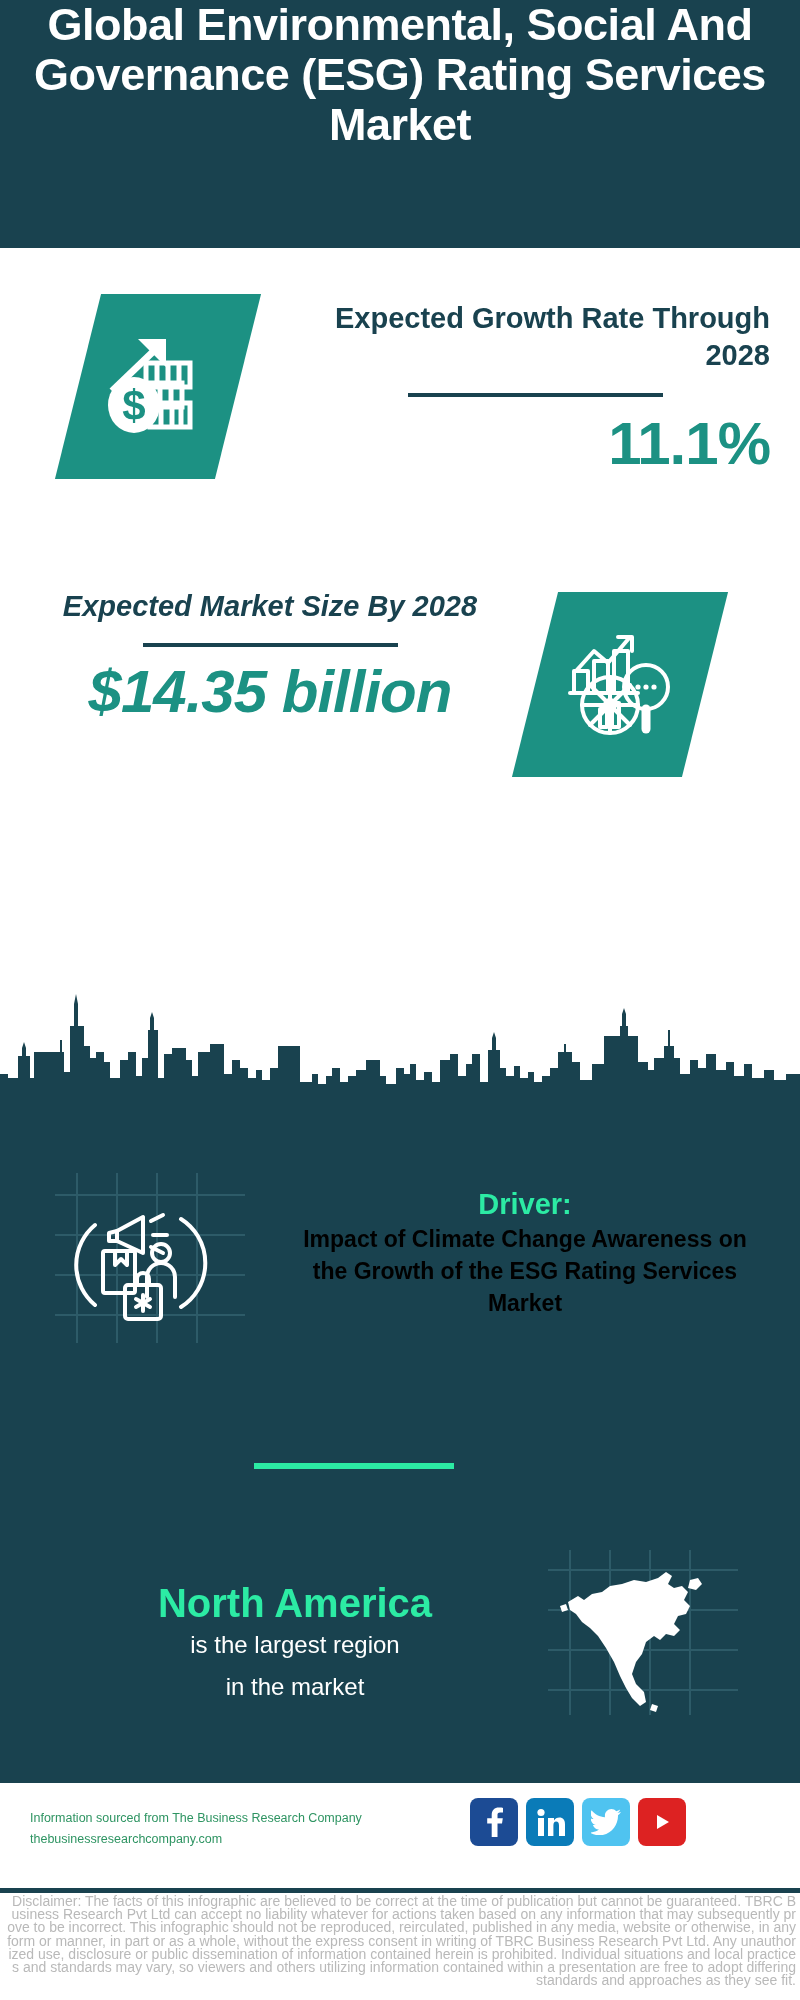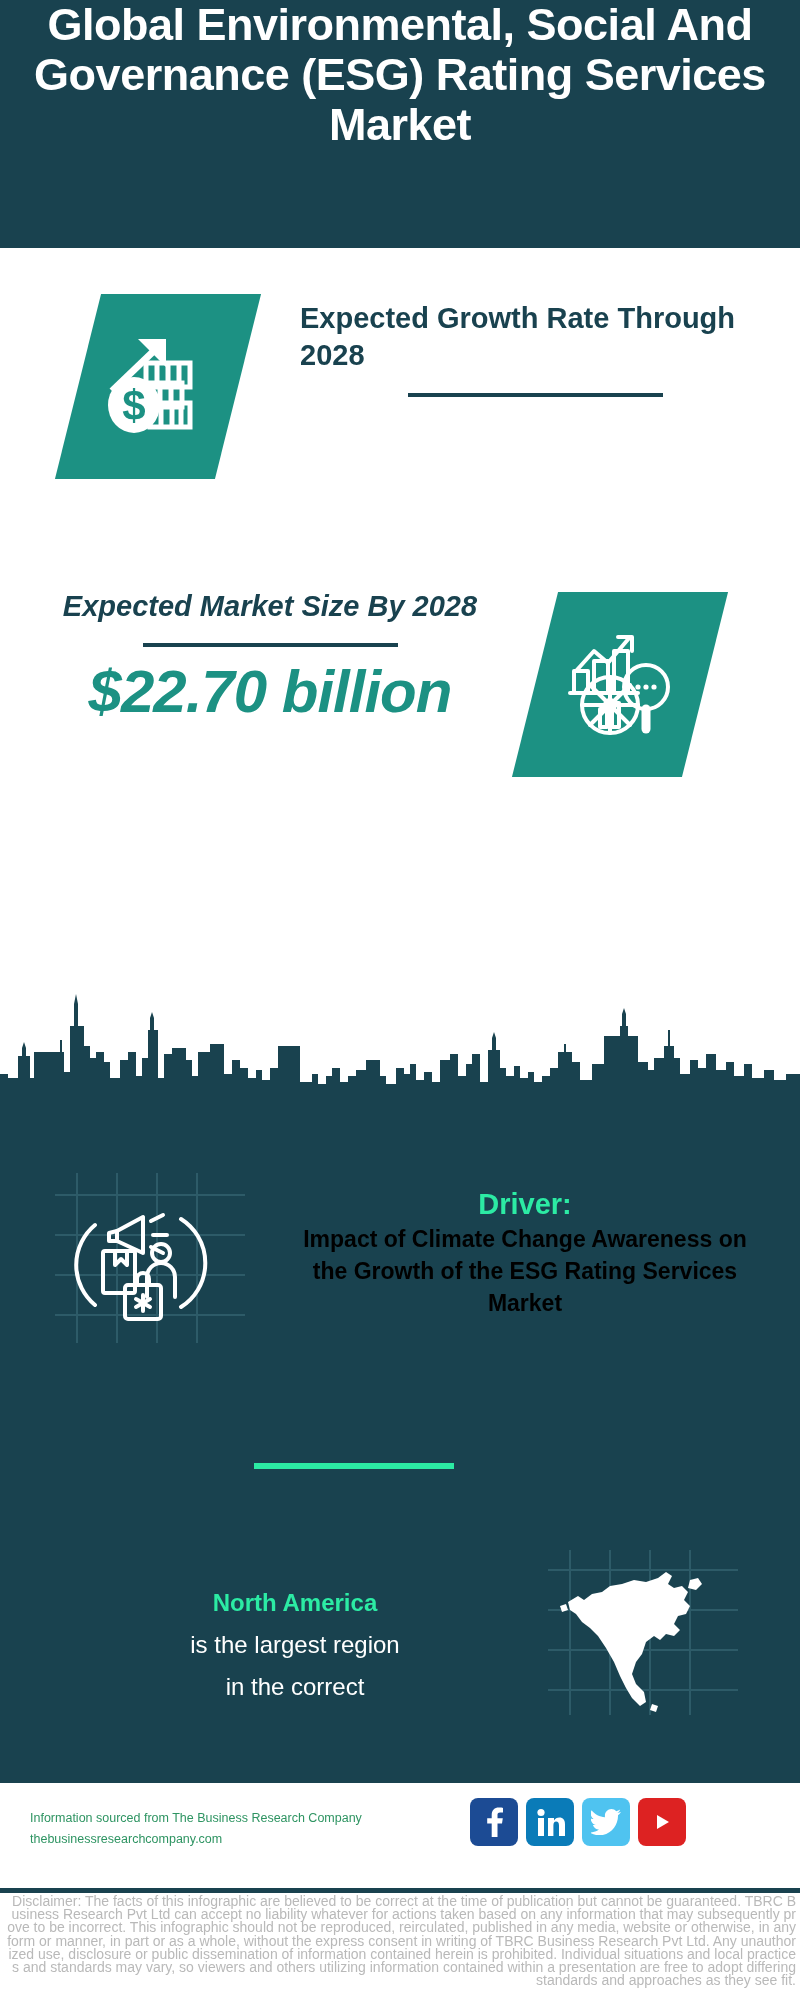--- a/index.html
+++ b/index.html
@@ -62,21 +62,21 @@
     justify-content: center;
   }
   .growth-badge {
     left: 78px; top: 46px;
     width: 160px; height: 185px;
   }
   .growth-text {
     position: absolute;
     left: 300px; top: 52px;
     width: 470px;
-    text-align: left;
+    text-align: right;
   }
   .label-dark {
     color: #19424F;
     font-weight: bold;
     font-size: 29px;
     line-height: 37px;
   }
   .rule-dark {
     width: 255px;
     height: 4px;
@@ -182,21 +182,21 @@
   }
   .region-text {
     position: absolute;
     left: 55px; top: 62px;
     width: 480px;
     text-align: center;
   }
   .region-accent {
     color: #2CEBA4;
     font-weight: bold;
-    font-size: 24px;
+    font-size: 40px;
     line-height: 42px;
   }
   .region-sub {
     color: #ffffff;
     font-weight: normal;
     font-size: 24px;
     line-height: 42px;
   }
   .map-wrap {
     position: absolute;
@@ -291,28 +291,29 @@
             <line x1="83" y1="76" x2="83" y2="100"></line>
           </g>
           <ellipse cx="36" cy="78" rx="26" ry="28" fill="#ffffff"></ellipse>
           <text x="36" y="93" font-family="Liberation Sans, sans-serif" font-size="42" font-weight="bold" fill="#1C9183" text-anchor="middle">$</text>
         </svg>
       </div>
     </div>
     <div class="growth-text">
       <div class="label-dark">Expected Growth Rate Through 2028</div>
       <div class="rule-dark"></div>
+      <div class="value-teal">11.1%</div>
     </div>
   </div>
 
   <div class="size-section">
     <div class="size-text">
       <div class="label-dark">Expected Market Size By 2028</div>
       <div class="rule-dark-left"></div>
-      <div class="value-teal">$22.70 billion</div>
+      <div class="value-teal">$14.35 billion</div>
     </div>
     <div class="para-badge size-badge">
       <div class="para-inner">
         <svg width="120" height="120" viewBox="0 0 120 120">
           <g fill="none" stroke="#ffffff" stroke-width="4" stroke-linecap="round" stroke-linejoin="round">
             <polyline points="16,46 34,26 48,38 70,12"></polyline>
             <polyline points="58,12 72,12 72,26"></polyline>
             <rect x="14" y="46" width="14" height="22"></rect>
             <rect x="34" y="36" width="14" height="32"></rect>
             <rect x="54" y="26" width="14" height="42"></rect>
@@ -382,21 +383,21 @@
       <div class="white-body">Impact of Climate Change Awareness on the Growth of the ESG Rating Services Market</div>
     </div>
   </div>
 
   <div class="green-divider"></div>
 
   <div class="region-block">
     <div class="region-text">
       <div class="region-accent">North America</div>
       <div class="region-sub">is the largest region</div>
-      <div class="region-sub">in the correct</div>
+      <div class="region-sub">in the market</div>
     </div>
     <div class="map-wrap">
       <svg width="190" height="165" viewBox="0 0 190 165">
         <g stroke="#2D5B68" stroke-width="2" fill="none">
           <line x1="22" y1="0" x2="22" y2="165"></line>
           <line x1="62" y1="0" x2="62" y2="165"></line>
           <line x1="102" y1="0" x2="102" y2="165"></line>
           <line x1="142" y1="0" x2="142" y2="165"></line>
           <line x1="0" y1="20" x2="190" y2="20"></line>
           <line x1="0" y1="60" x2="190" y2="60"></line>

